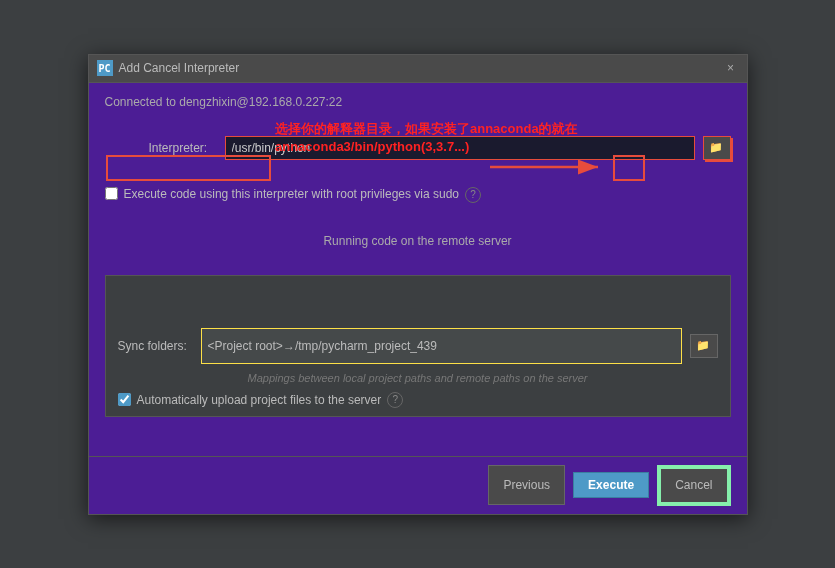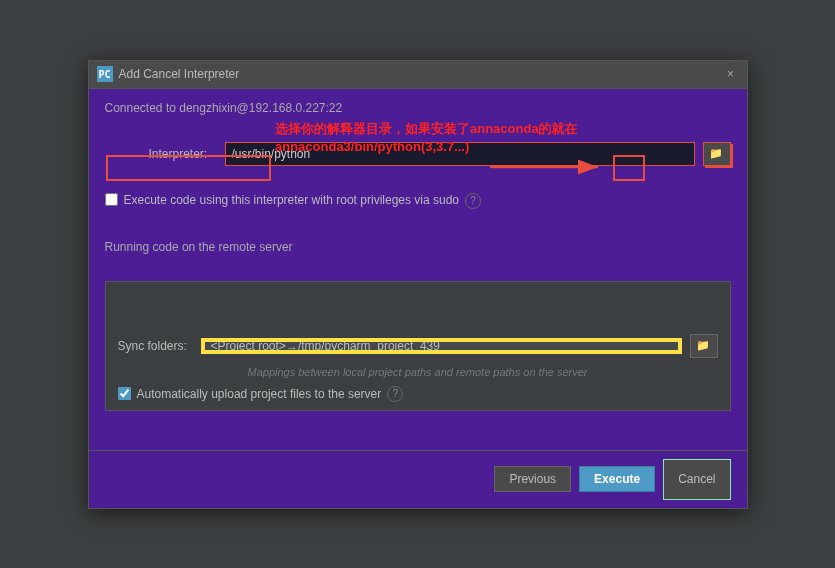--- a/index.html
+++ b/index.html
@@ -126,20 +126,21 @@
       display: flex;
       align-items: center;
       justify-content: center;
       font-size: 10px;
       cursor: pointer;
     }
     .section-title {
       color: #aaa;
       font-size: 12px;
       margin-top: 4px;
+      text-align: center;
     }
     .sync-section {
       display: flex;
       flex-direction: column;
       gap: 8px;
       padding: 8px 12px;
       border: 1px solid #555;
       background: #3c3f41;
     }
     .sync-row {
@@ -149,25 +150,25 @@
       margin-top: 44px;
     }
     .sync-label {
       color: #bbb;
       font-size: 12px;
       min-width: 75px;
     }
     .sync-input {
       flex: 1;
       background: #45494a;
-      border: 4px solid #fde047;
+      border: 1px solid #fde047;
       color: #bbb;
       padding: 3px 6px;
       font-size: 12px;
-      height: 16px;
+      height: 36px;
       outline: none;
     }
     .sync-browse-btn {
       width: 28px;
       height: 24px;
       background: #4a4a4a;
       border: 1px solid #666;
       color: #ccc;
       display: flex;
       align-items: center;
@@ -206,37 +207,37 @@
       gap: 8px;
       border-top: 1px solid #555;
     }
     .btn-previous {
       background: #4a4a4a;
       border: 1px solid #666;
       color: #bbb;
       padding: 4px 14px;
       font-size: 12px;
       cursor: pointer;
-      height: 26px;
+      height: 40px;
       outline: none;
     }
     .btn-finish {
       background: #4e9ac7;
       border: 1px solid #3a7fa0;
       color: white;
       padding: 4px 14px;
       font-size: 12px;
       cursor: pointer;
       height: 26px;
       font-weight: bold;
       outline: none;
     }
     .btn-cancel {
       background: #4a4a4a;
-      border: 1px solid #86efac;
+      border: 4px solid #86efac;
       color: #bbb;
       padding: 4px 14px;
       font-size: 12px;
       cursor: pointer;
       height: 41px;
       outline: none;
     }
     .red-arrow-container {
       position: absolute;
       top: 0; left: 0;

